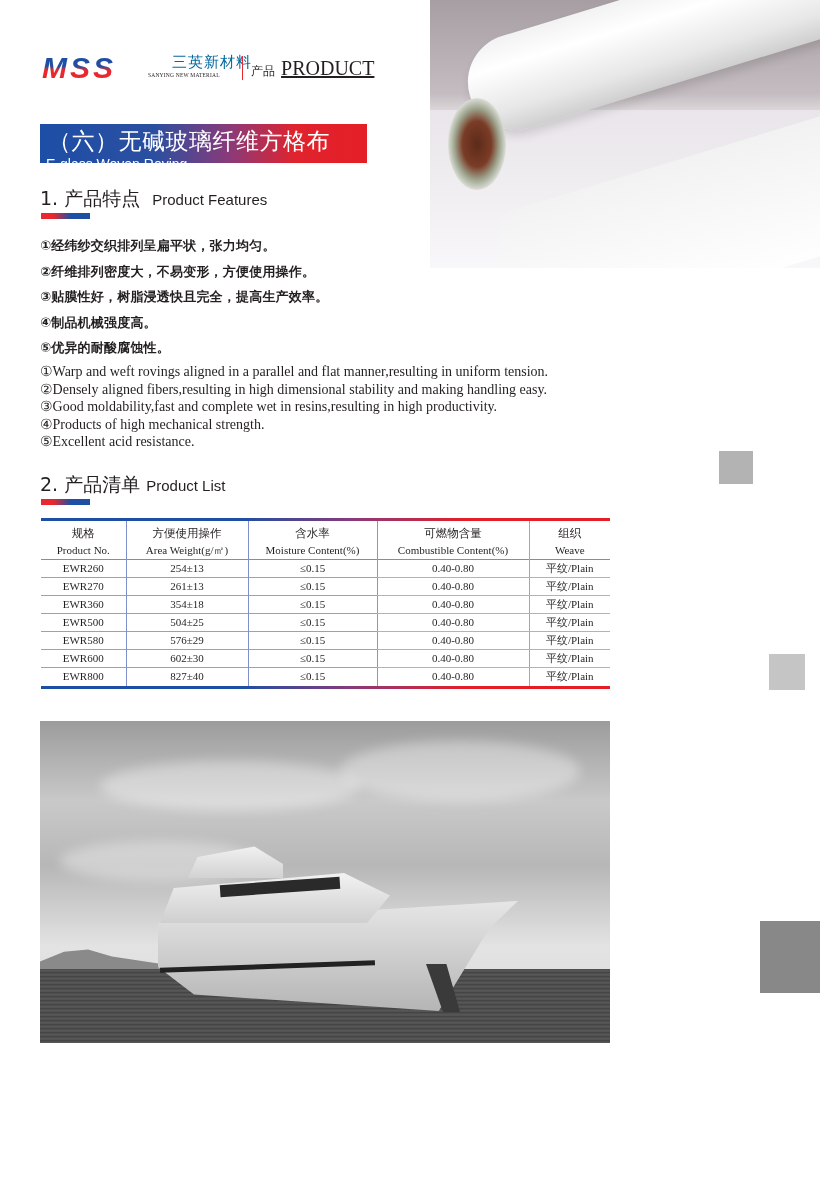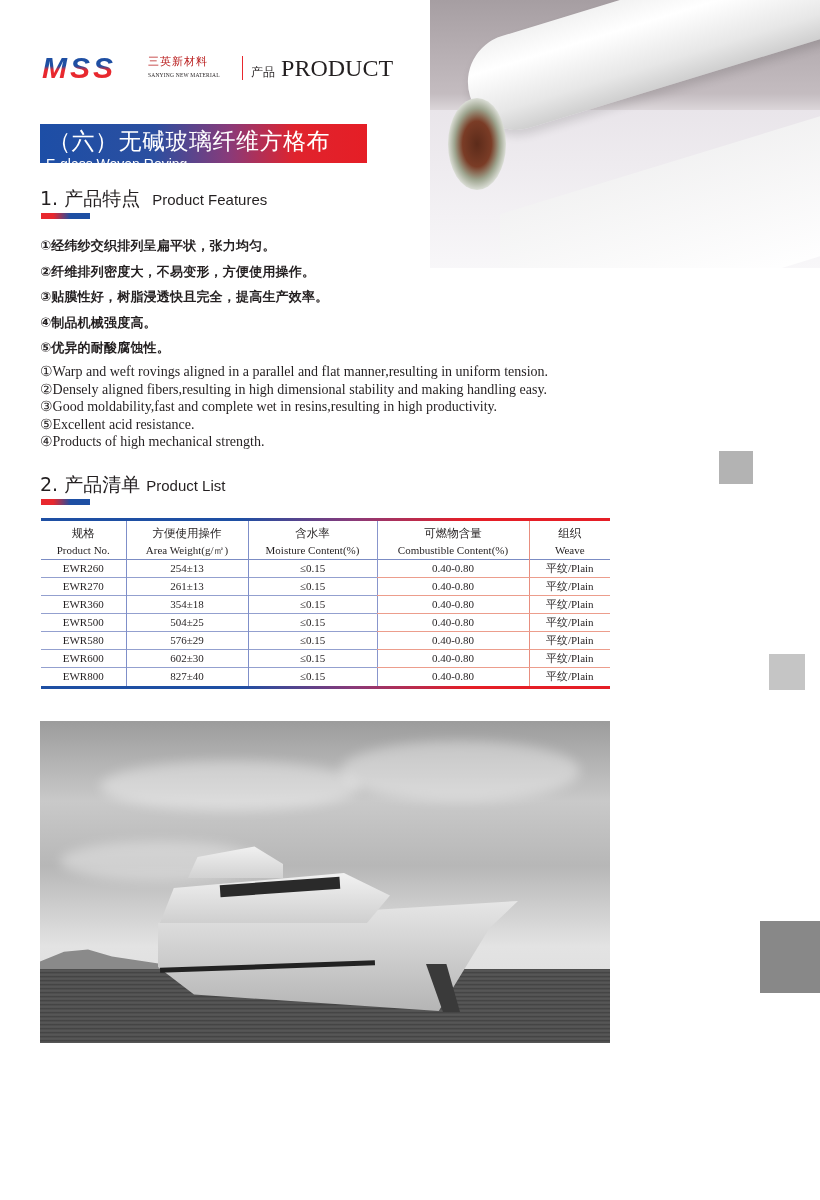--- a/index.html
+++ b/index.html
@@ -5,26 +5,26 @@
   * { margin: 0; padding: 0; box-sizing: border-box; }
   html, body { width: 820px; height: 1200px; background: #ffffff; overflow: hidden; }
   body { position: relative; font-family: "DejaVu Sans", sans-serif; color: #231f20; }
 
   
   .logo { position: absolute; left: 42px; top: 52px; height: 32px; display: flex; align-items: center; }
   .logo-mark { font-family: "Liberation Sans", sans-serif; font-weight: bold; font-style: italic; font-size: 30px; letter-spacing: 3px;
     background: linear-gradient(180deg, #1e4fa3 0%, #1e4fa3 44%, #e8282e 56%, #e8282e 100%);
     -webkit-background-clip: text; background-clip: text; color: transparent; line-height: 32px; }
   .logo-cn-wrap { position: absolute; left: 106px; top: 0px; width: 90px; }
-  .logo-cn { font-size: 11px; color: #b91c1c; letter-spacing: 1px; line-height: 20px; white-space: nowrap; }
+  .logo-cn { font-size: 15px; color: #0369a1; letter-spacing: 1px; line-height: 20px; white-space: nowrap; margin-left: 24px; }
   .logo-en { font-family: "Liberation Serif", serif; font-size: 5.5px; color: #231f20; white-space: nowrap; letter-spacing: 0.2px; }
   .logo-divider { position: absolute; left: 200px; top: 4px; width: 1px; height: 24px; background: #e8282e; }
   .header-title { position: absolute; left: 209px; top: 4px; white-space: nowrap; font-size: 19px; line-height: 24px; }
   .header-title .cn { font-family: Liberation Serif, serif; font-size: 12px; }
-  .header-title .en { font-family: "Liberation Serif", serif; font-size: 24px; }
+  .header-title .en { font-family: "Liberation Serif", serif; font-size: 20px; text-decoration: underline; }
 
   
   .hero-photo { position: absolute; left: 430px; top: 0; width: 390px; height: 268px; overflow: hidden;
     background: linear-gradient(180deg, #a69ea2 0%, #c4bcc0 35%, #ebe7ea 45%, #f6f4f6 100%); }
   .hero-photo .floor { position: absolute; left: 0; top: 110px; width: 100%; height: 160px;
     background: linear-gradient(180deg, #e9e5ea, #f8f7f9); }
   .hero-photo .roll { position: absolute; left: 40px; top: 48px; width: 400px; height: 96px; border-radius: 48px;
     background: linear-gradient(180deg, #f2f2f2 0%, #ffffff 30%, #e7e7e7 75%, #cfcfcf 100%);
     transform: rotate(-17deg); transform-origin: left center; box-shadow: 0 6px 10px rgba(0,0,0,0.12); }
   .hero-photo .sheet { position: absolute; left: 70px; top: 150px; width: 420px; height: 140px;
@@ -134,22 +134,22 @@
   <div class="li">②纤维排列密度大，不易变形，方便使用操作。</div>
   <div class="li">③贴膜性好，树脂浸透快且完全，提高生产效率。</div>
   <div class="li">④制品机械强度高。</div>
   <div class="li">⑤优异的耐酸腐蚀性。</div>
 </div>
 
 <div class="features-en">
   <div class="li">①Warp and weft rovings aligned in a parallel and flat manner,resulting in uniform tension.</div>
   <div class="li">②Densely aligned fibers,resulting in high dimensional stability and making handling easy.</div>
   <div class="li">③Good moldability,fast and complete wet in resins,resulting in high productivity.</div>
+  <div class="li">④Products of high mechanical strength.</div>
   <div class="li">⑤Excellent acid resistance.</div>
-  <div class="li">④Products of high mechanical strength.</div>
 </div>
 
 <div class="section-head" style="top:472px;">
   <span>2.</span>
   <span>产品清单</span>
   <span class="en">Product List</span>
 </div>
 <div class="section-bar" style="top:499px;"></div>
 
 <div class="product-table">

